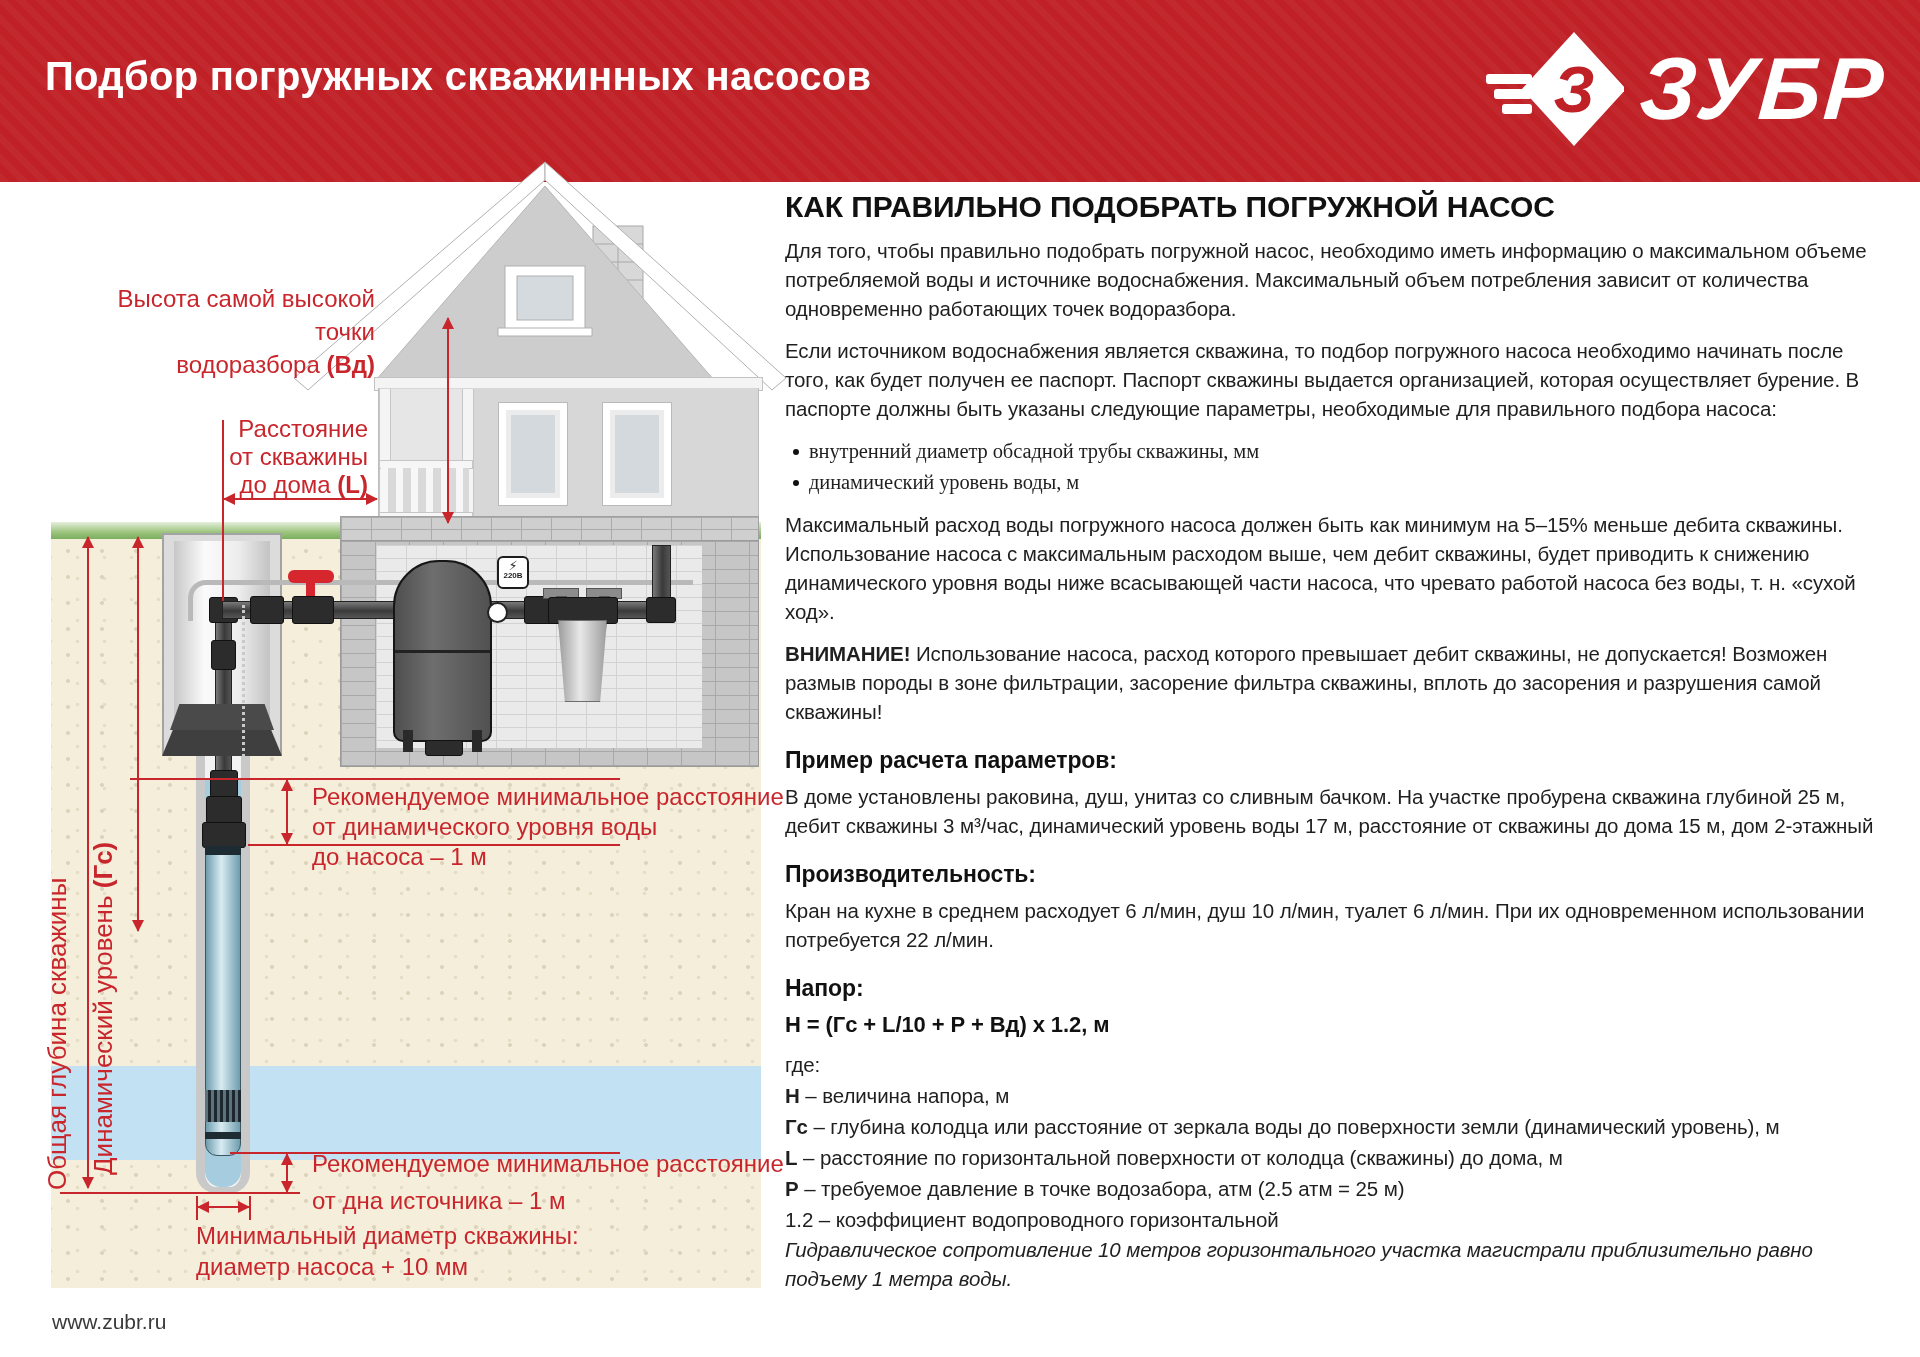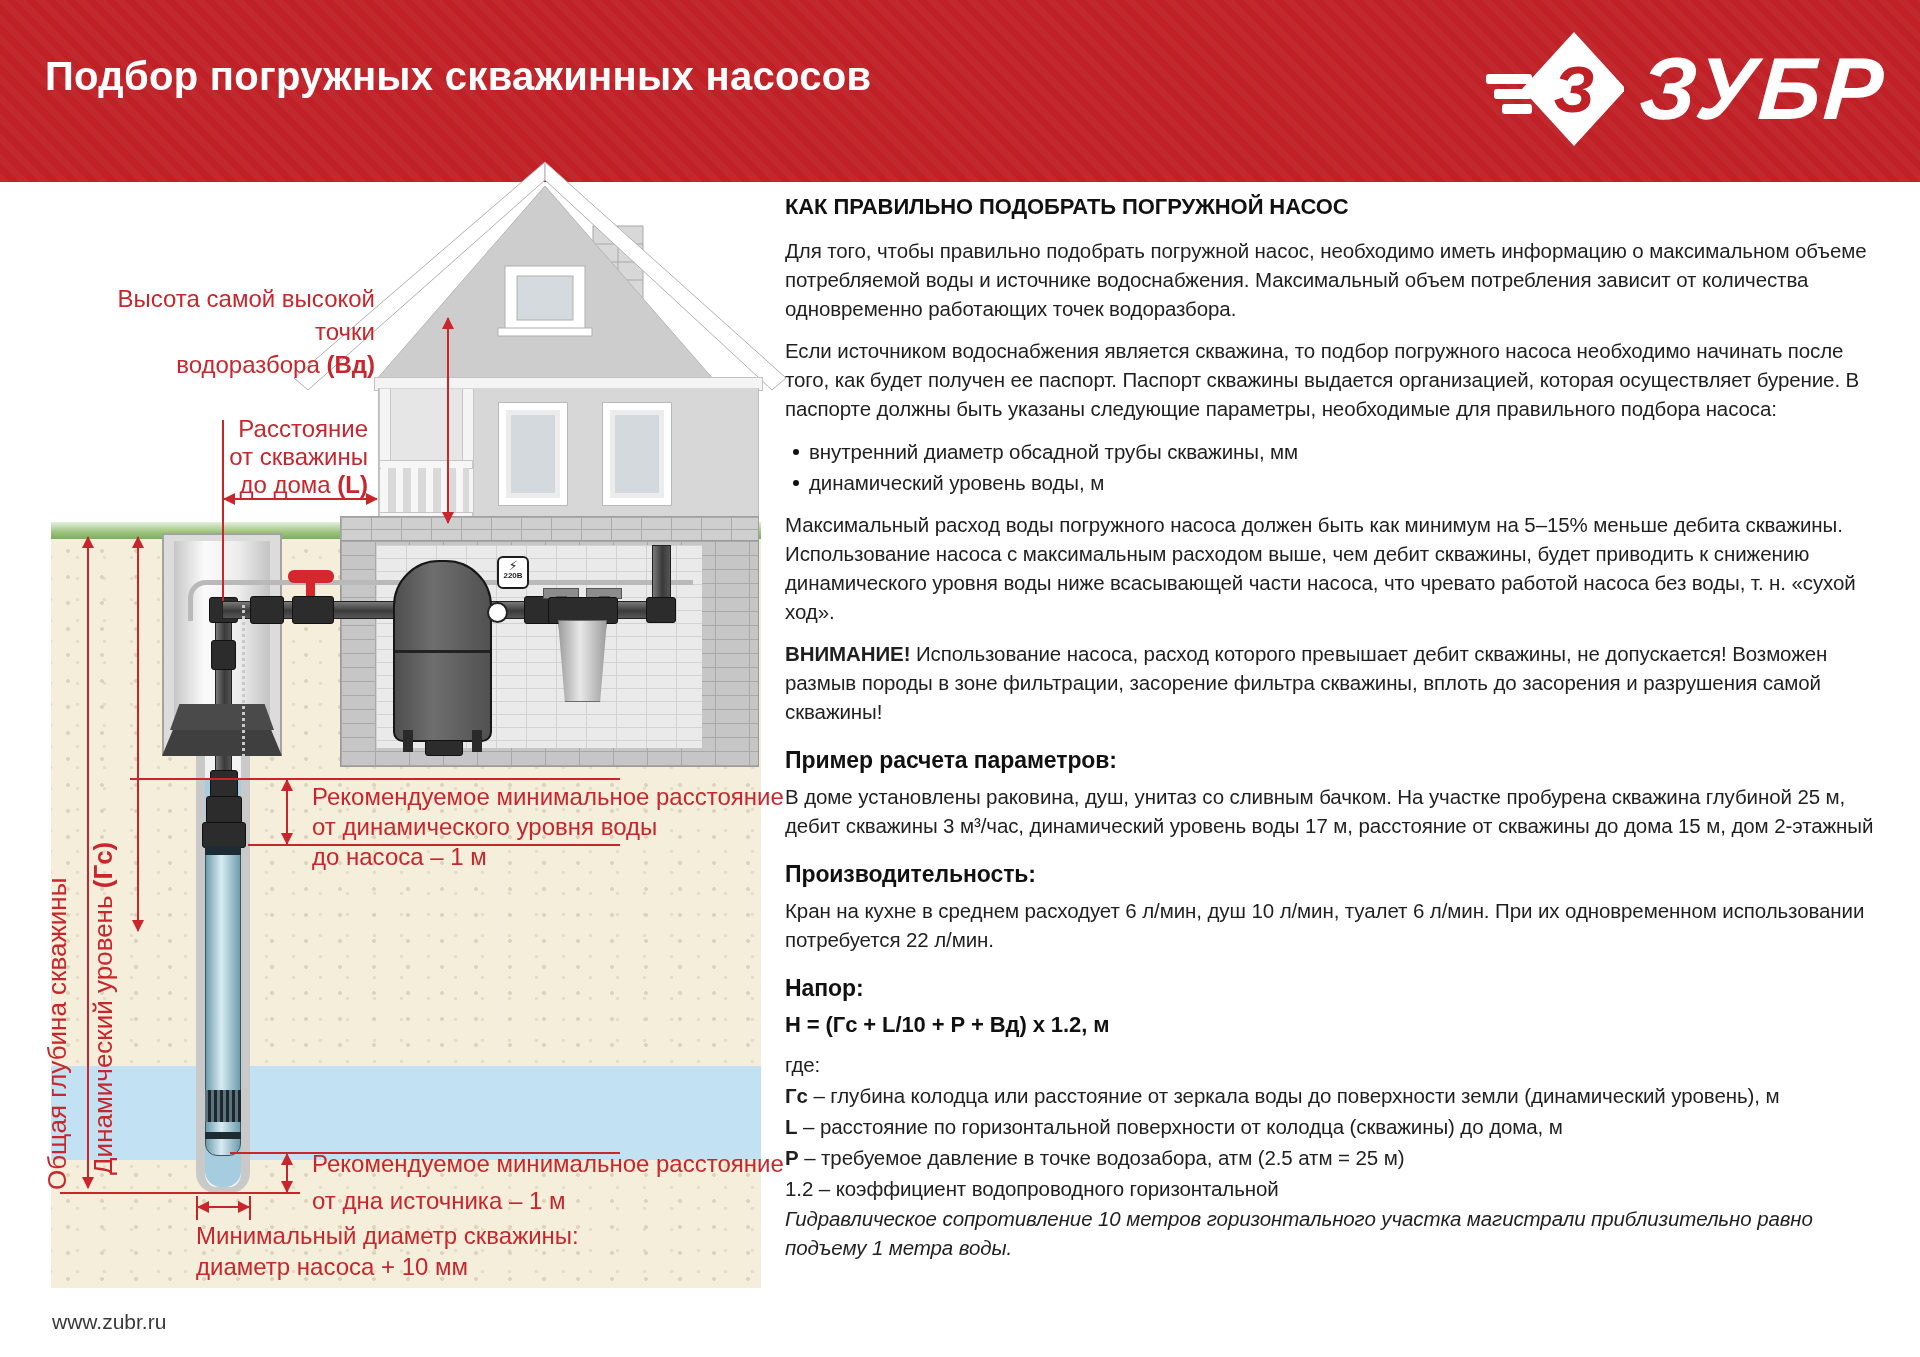--- a/index.html
+++ b/index.html
@@ -9,24 +9,24 @@
   
   .hdr{position:absolute;left:0;top:0;width:1920px;height:182px;background:#bf2127;
        background-image:repeating-linear-gradient(45deg,rgba(255,255,255,.035) 0 7px,rgba(0,0,0,0) 7px 14px);}
   .hdr-title{position:absolute;left:45px;top:54px;font-size:40px;font-weight:bold;color:#fff;letter-spacing:.3px;}
   .brand{position:absolute;right:34px;top:26px;display:flex;align-items:center;gap:16px;height:126px;}
   .brand-name{font-size:88px;font-weight:800;font-style:italic;color:#fff;letter-spacing:3px;
               transform:skewX(-4deg);line-height:1;}
 
   
   .col{position:absolute;left:785px;top:192px;width:1098px;font-size:20.5px;line-height:29px;letter-spacing:-.1px;}
-  .col h1{font-size:22px;line-height:30px;margin:0 0 14px 0;font-weight:800;color:#111;}
+  .col h1{font-size:30px;line-height:30px;margin:0 0 14px 0;font-weight:800;color:#111;}
   .col h2{font-size:23px;line-height:28px;margin:20px 0 8px 0;font-weight:800;color:#111;}
   .col p{margin:0 0 13px 0;}
-  .col ul{margin:0 0 12px 0;padding:0;list-style:none;}
+  .col ul{margin:0 0 12px 0;padding:0;list-style:none;font-family:Liberation Serif, serif;}
   .col li{position:relative;padding-left:24px;line-height:31px;}
   .col li::before{content:"";position:absolute;left:8px;top:13px;width:6px;height:6px;border-radius:50%;background:#111;}
   .formula{font-weight:800;font-size:22px;margin:4px 0 10px 0;color:#111;}
   .def{line-height:31px;}
   .note{font-style:italic;margin:18px 0 16px 0;}
 
   
   .dgm{position:absolute;left:0;top:160px;width:800px;height:1150px;}
   .abs{position:absolute;}
   .soil{left:51px;top:378px;width:710px;height:750px;background-color:#f4eedb;
@@ -279,20 +279,21 @@
 
     <h2>Пример расчета параметров:</h2>
     <p>В доме установлены раковина, душ, унитаз со сливным бачком. На участке пробурена скважина глубиной 25 м, дебит скважины 3 м³/час, динамический уровень воды 17 м, расстояние от скважины до дома 15 м, дом 2-этажный</p>
 
     <h2>Производительность:</h2>
     <p>Кран на кухне в среднем расходует 6 л/мин, душ 10 л/мин, туалет 6 л/мин. При их одновременном использовании потребуется 22 л/мин.</p>
 
     <h2>Напор:</h2>
     <div class="formula">Н = (Гс + L/10 + Р + Вд) х 1.2, м</div>
     <div class="def">где:</div>
+    <div class="def"><b>Н</b><span> – величина напора, м</span></div>
     <div class="def"><b>Гс</b><span> – глубина колодца или расстояние от зеркала воды до поверхности земли (динамический уровень), м</span></div>
     <div class="def"><b>L</b><span> – расстояние по горизонтальной поверхности от колодца (скважины) до дома, м</span></div>
     <div class="def"><b>Р</b><span> – требуемое давление в точке водозабора, атм (2.5 атм = 25 м)</span></div>
     <div class="def"><span>1.2</span><span> – коэффициент водопроводного горизонтальной</span></div>
 
     <p class="note">Гидравлическое сопротивление 10 метров горизонтального участка магистрали приблизительно равно подъему 1 метра воды.</p>
 
   </div>
 
   <div class="footer-url">www.zubr.ru</div>

